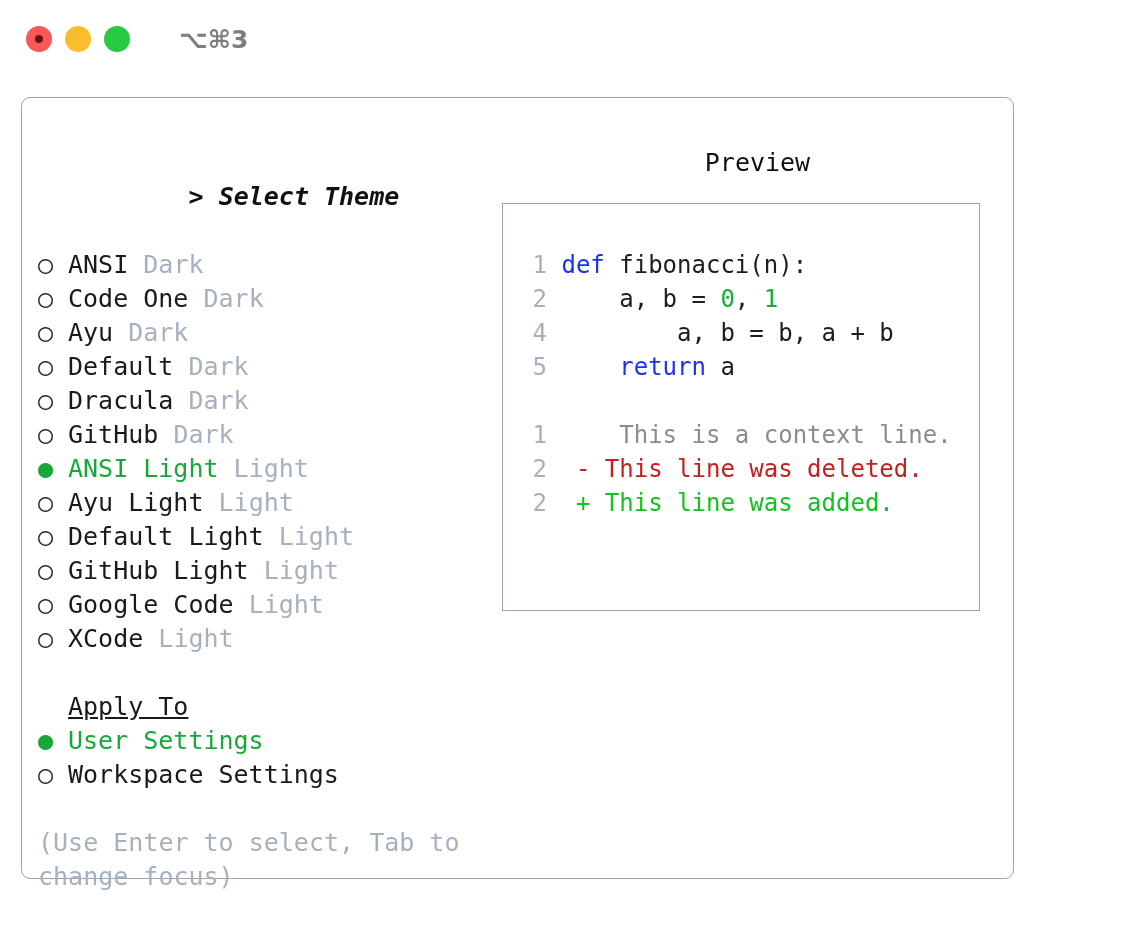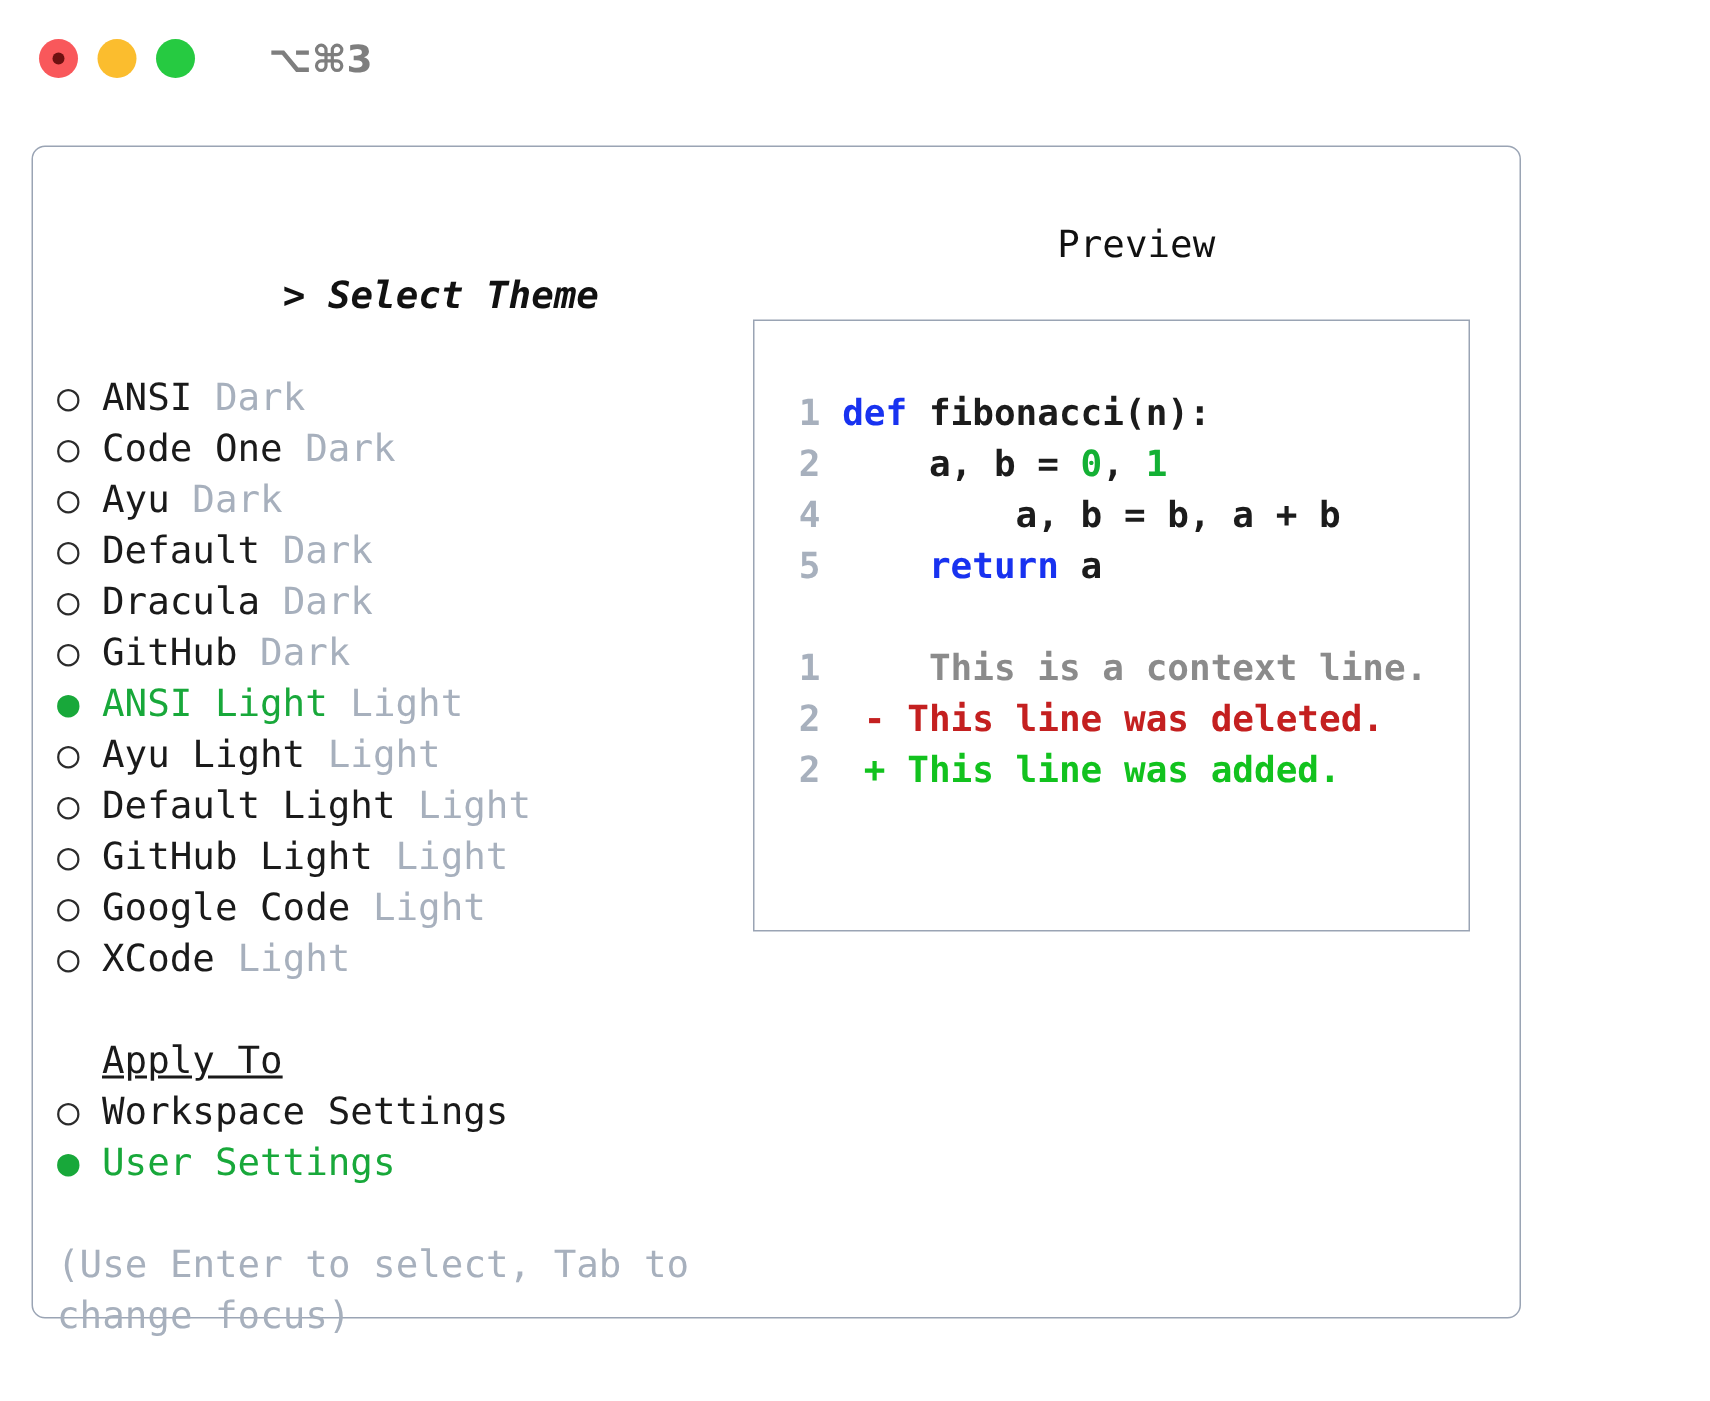--- a/index.html
+++ b/index.html
@@ -156,28 +156,27 @@
   .preview-title {
     font-size: 25px;
     line-height: 34px;
     color: #111111;
     margin-left: 0px;
     white-space: pre;
     text-align: center;
   }
 
   .preview-box {
-    margin-top: 33px;
+    margin-top: 23px;
     width: 478px;
     height: 408px;
     border: 1.6px solid #9aa4b4;
     box-sizing: border-box;
     background: #ffffff;
     padding: 44px 0 0 18px;
-    font-weight: bold;
   }
 
   .code-line {
     font-size: 24px;
     line-height: 34px;
     white-space: pre;
     color: #1c1c1c;
   }
   .ln {
     color: #a7b0bd;
@@ -232,22 +231,22 @@
             <div class="opt"><span class="bullet">○</span><span class="label">GitHub Light</span><span> </span><span class="cat">Light</span></div>
             <div class="opt"><span class="bullet">○</span><span class="label">Google Code</span><span> </span><span class="cat">Light</span></div>
             <div class="opt"><span class="bullet">○</span><span class="label">XCode</span><span> </span><span class="cat">Light</span></div>
           </div>
 
         <div class="spacer-sm"></div>
 
         <div class="plain-heading">Apply To</div>
 
         <div id="apply-list">
+            <div class="opt selected"><span class="bullet">●</span><span class="label">User Settings</span></div>
             <div class="opt"><span class="bullet">○</span><span class="label">Workspace Settings</span></div>
-            <div class="opt selected"><span class="bullet">●</span><span class="label">User Settings</span></div>
           </div>
 
         <div class="spacer-md"></div>
 
         <div class="hint">(Use Enter to select, Tab to change focus)</div>
       </div>
 
       <div class="col-right">
         <div class="preview-title">Preview</div>
 

